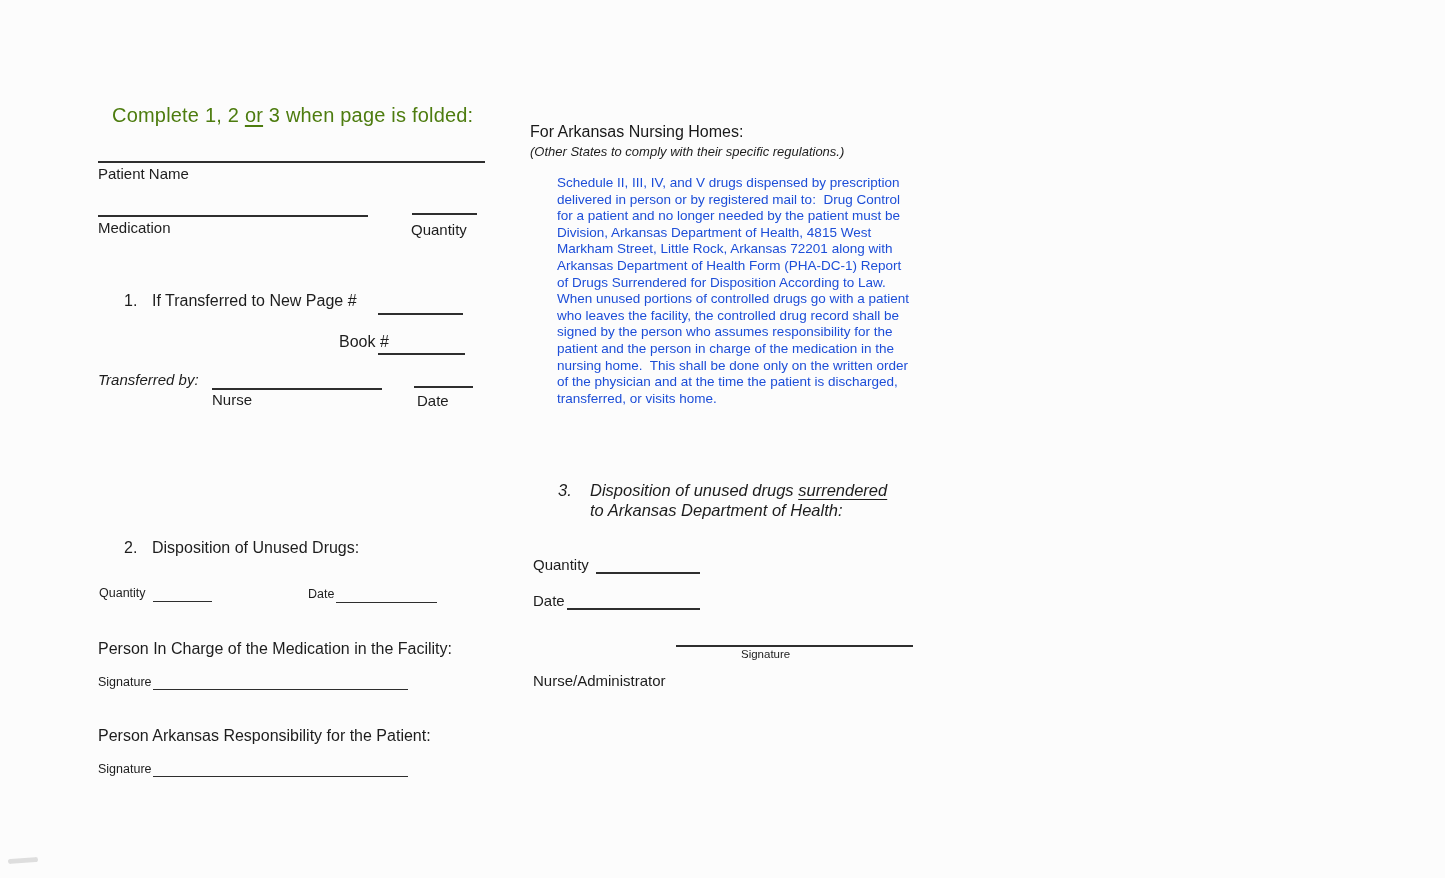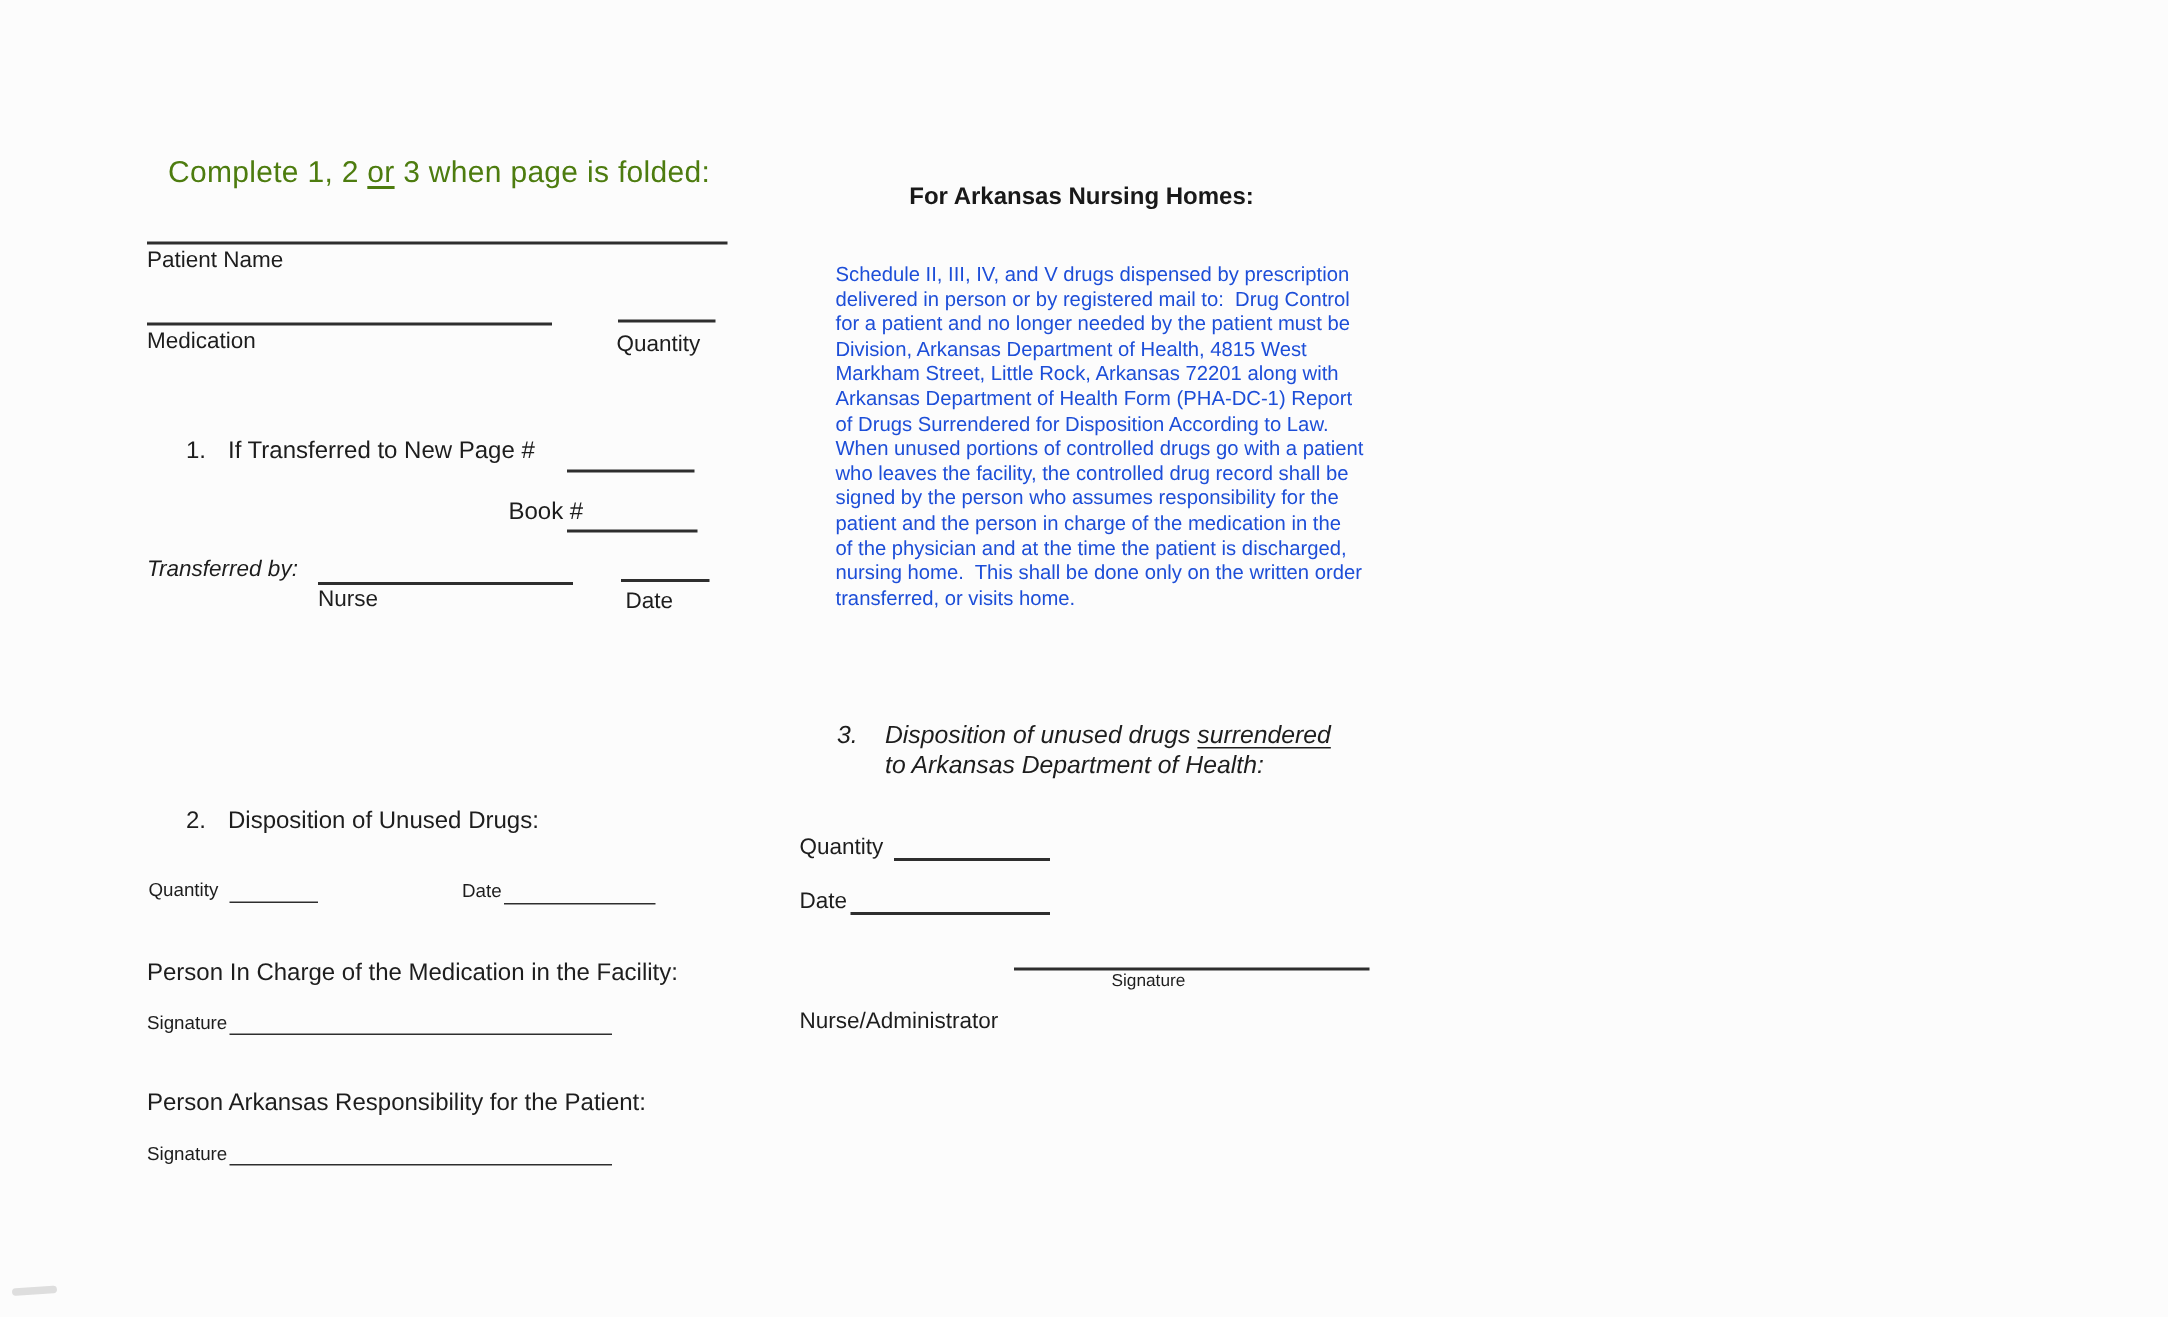--- a/index.html
+++ b/index.html
@@ -29,21 +29,21 @@
     height: 0;
   }
   .thin { border-top-width: 1.5px; }
   .para-line {
     font-size: 13.5px;
     line-height: 16.6px;
     white-space: pre-wrap;
     color: #1d4ed8;
     margin-left: 24px;
   }
-  .hdr-wrap { width: 382px; text-align: center; font-weight: bold; }
+  .hdr-wrap { width: 382px; text-align: left; }
   .hdr-title { font-size: 16px; color: #191919; }
   .hdr-sub { font-size: 13px; margin-top: 3px; }
   .sec3-title { font-size: 16.5px; line-height: 20px; }
   .artifact {
     width: 30px; height: 5px;
     background: #d6d6d6;
     border-radius: 3px;
     transform: rotate(-4deg);
     opacity: 0.8;
   }
@@ -87,36 +87,37 @@
   <div class="abs s1" style="left:98px; top:640px;">Person In Charge of the Medication in the Facility:</div>
   <div class="abs small" style="left:98px; top:675px;">Signature</div>
   <div class="abs fline thin" style="left:153px; top:689px; width:255px;"></div>
 
   <div class="abs s1" style="left:98px; top:727px;">Person Arkansas Responsibility for the Patient:</div>
   <div class="abs small" style="left:98px; top:762px;">Signature</div>
   <div class="abs fline thin" style="left:153px; top:776px; width:255px;"></div>
 
   <div class="abs hdr-wrap" style="left:530px; top:123px;">
     <div class="hdr-title">For Arkansas Nursing Homes:</div>
+    <div class="hdr-sub it">(Other States to comply with their specific regulations.)</div>
   </div>
 
   <div class="abs" style="left:533px; top:175px; width:382px;">
     <div class="para-line">Schedule II, III, IV, and V drugs dispensed by prescription</div>
     <div class="para-line">delivered in person or by registered mail to:  Drug Control</div>
     <div class="para-line">for a patient and no longer needed by the patient must be</div>
     <div class="para-line">Division, Arkansas Department of Health, 4815 West</div>
     <div class="para-line">Markham Street, Little Rock, Arkansas 72201 along with</div>
     <div class="para-line">Arkansas Department of Health Form (PHA-DC-1) Report</div>
     <div class="para-line">of Drugs Surrendered for Disposition According to Law.</div>
     <div class="para-line">When unused portions of controlled drugs go with a patient</div>
     <div class="para-line">who leaves the facility, the controlled drug record shall be</div>
     <div class="para-line">signed by the person who assumes responsibility for the</div>
     <div class="para-line">patient and the person in charge of the medication in the</div>
+    <div class="para-line">nursing home.  This shall be done only on the written order</div>
     <div class="para-line">of the physician and at the time the patient is discharged,</div>
-    <div class="para-line">nursing home.  This shall be done only on the written order</div>
     <div class="para-line">transferred, or visits home.</div>
   </div>
 
   <div class="abs it sec3-title" style="left:558px; top:480px;">3.</div>
   <div class="abs it sec3-title" style="left:590px; top:480px;"><span>Disposition of unused drugs </span><span class="u">surrendered</span><br><span>to Arkansas Department of Health:</span></div>
 
   <div class="abs lbl" style="left:533px; top:556px;">Quantity</div>
   <div class="abs fline" style="left:596px; top:572px; width:104px;"></div>
 
   <div class="abs lbl" style="left:533px; top:592px;">Date</div>

